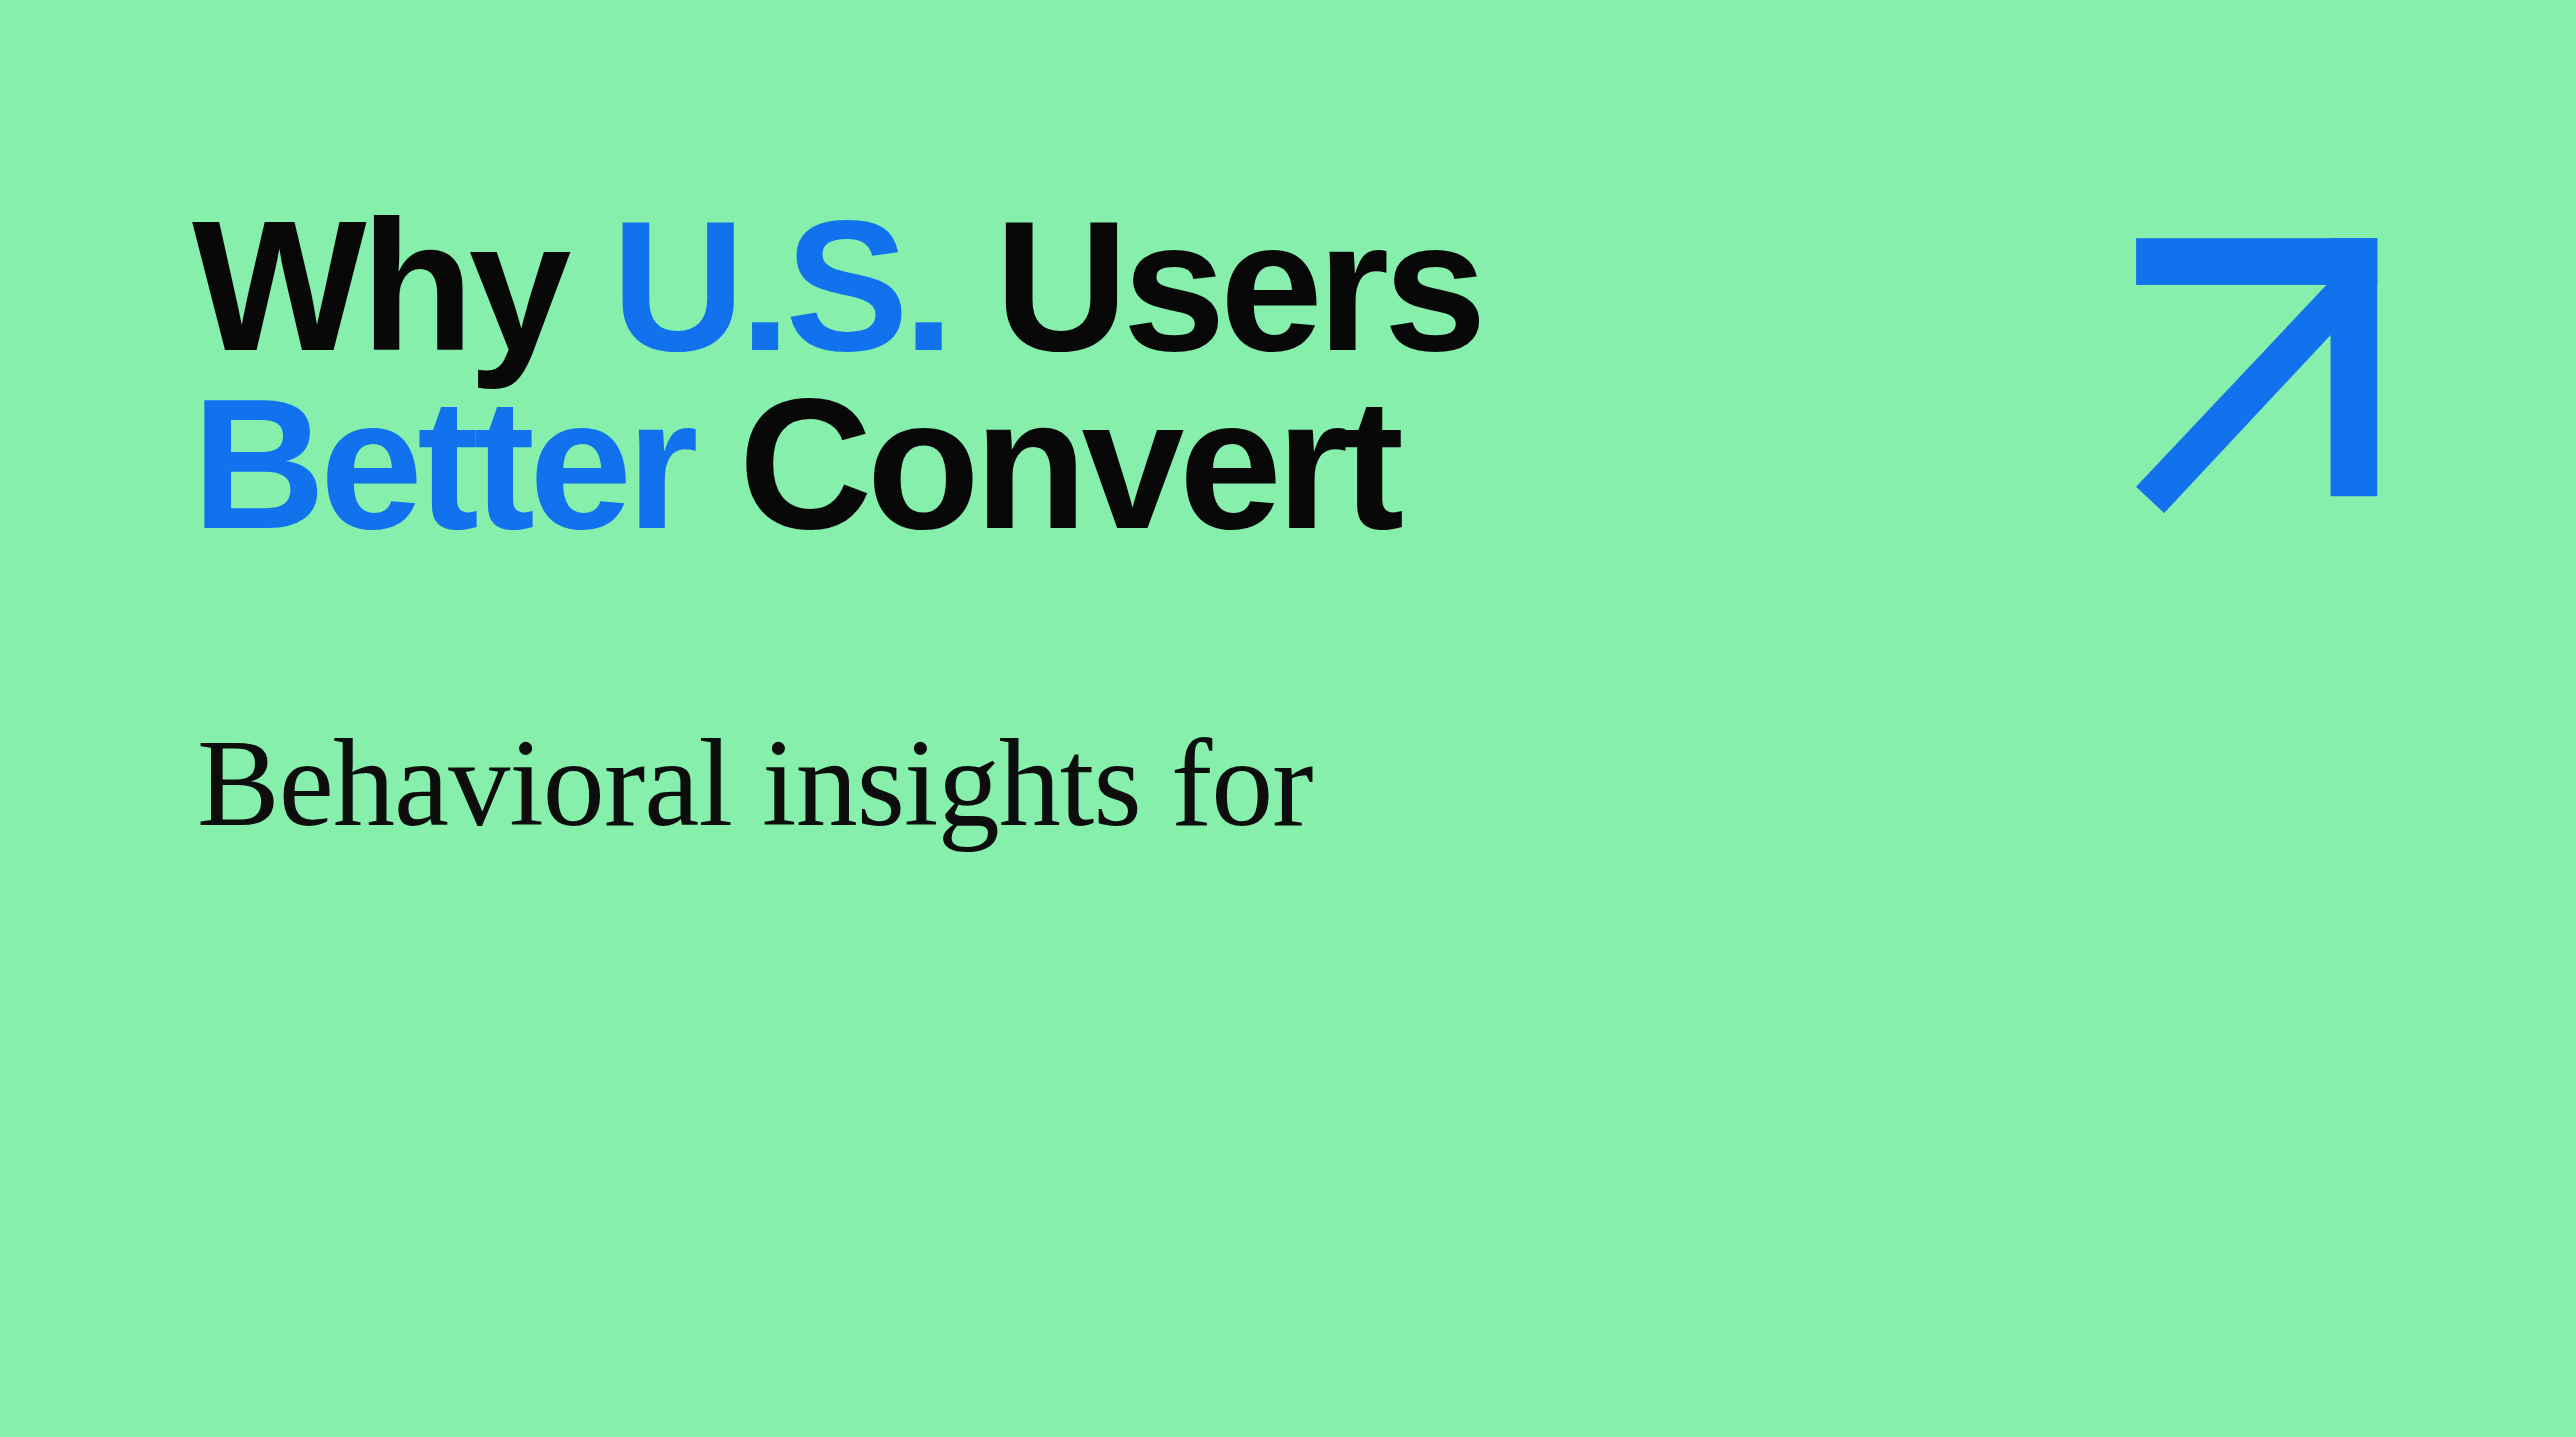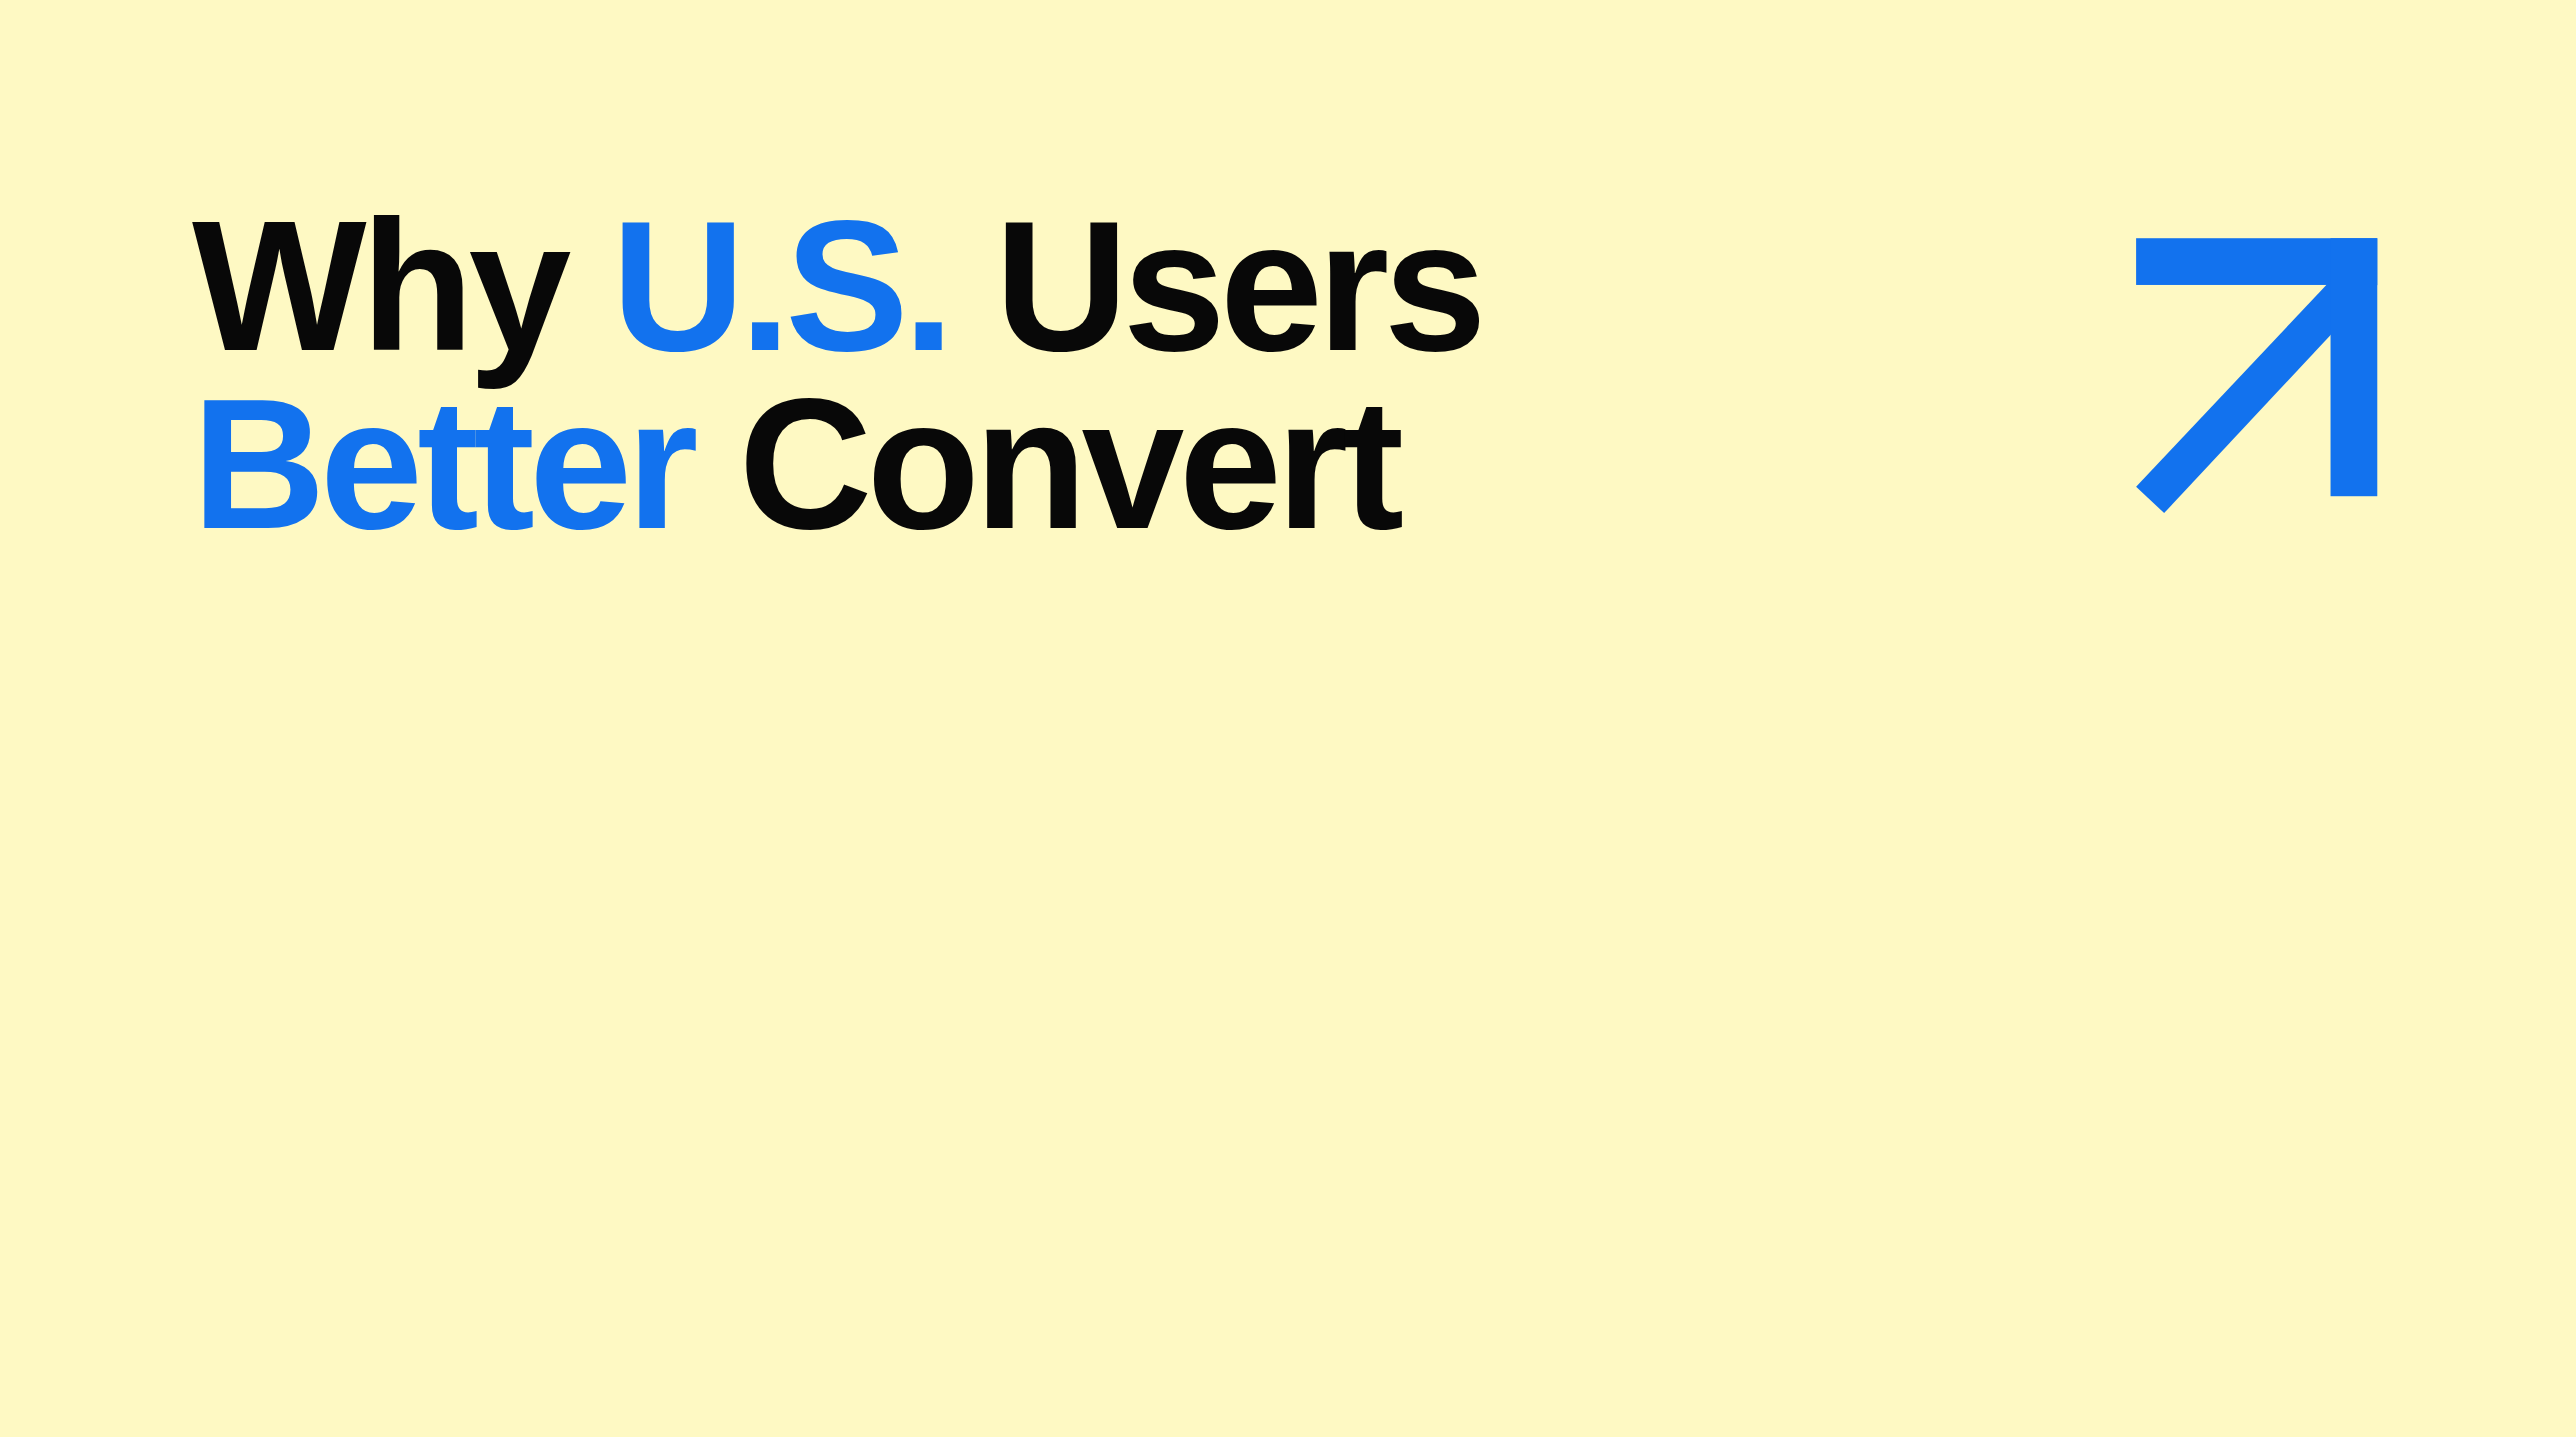--- a/index.html
+++ b/index.html
@@ -15,21 +15,21 @@
     overflow: hidden;
     font-family: "Liberation Sans", sans-serif;
     -webkit-font-smoothing: antialiased;
   }
 
   
   .slide {
     position: relative;
     width: 2576px;
     height: 1438px;
-    background: #fef9c3;
+    background: #86efac;
     box-sizing: border-box;
   }
 
   
   .headline-block {
     position: absolute;
     left: 192px;
     top: 198px;
     width: 1910px;
   }
@@ -100,20 +100,21 @@
   <div class="headline-block">
     <h1 class="headline">
       <span class="headline-line"><span class="hl-dark">Why </span><span class="hl-accent">U.S.</span><span class="hl-dark"> Users</span></span>
 
       <span class="headline-line"><span class="hl-accent">Better</span><span class="hl-dark"> Convert</span></span>
     </h1>
   </div>
 
   <div class="subtitle-block">
     <p class="subtitle">
+      <span class="subtitle-line">Behavioral insights for</span>
     </p>
   </div>
 
   <div class="arrow-mark">
     <svg viewBox="0 0 292 322" xmlns="http://www.w3.org/2000/svg" aria-hidden="true">
 
       <polygon points="244,34 272,62 44,306 14,278" fill="#1272ee"></polygon>
 
       <rect x="14" y="12" width="258" height="50" fill="#1272ee"></rect>
 

